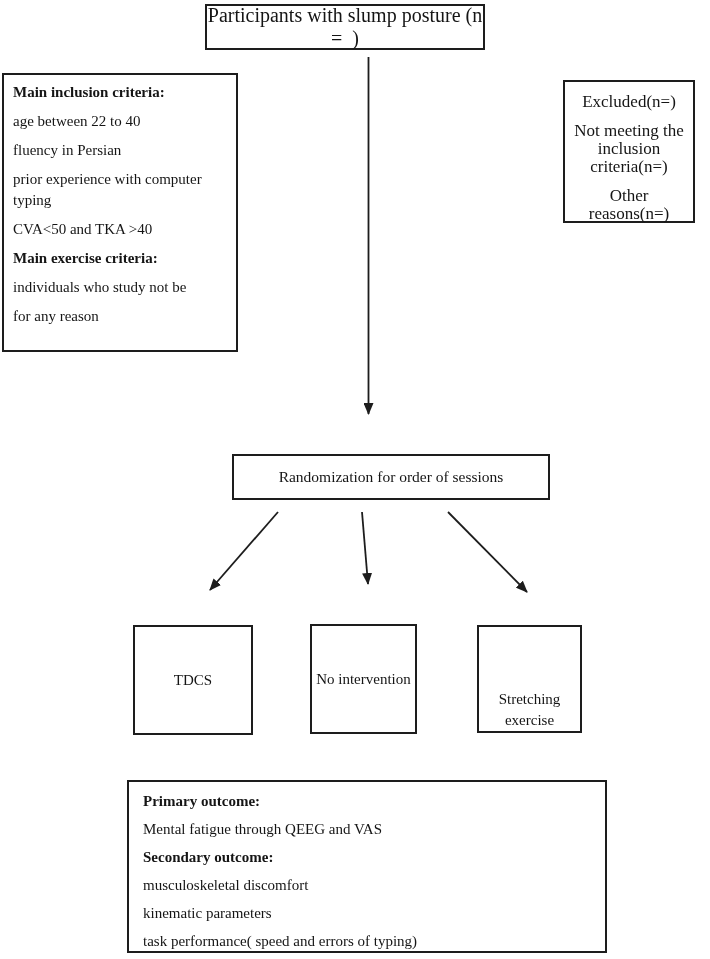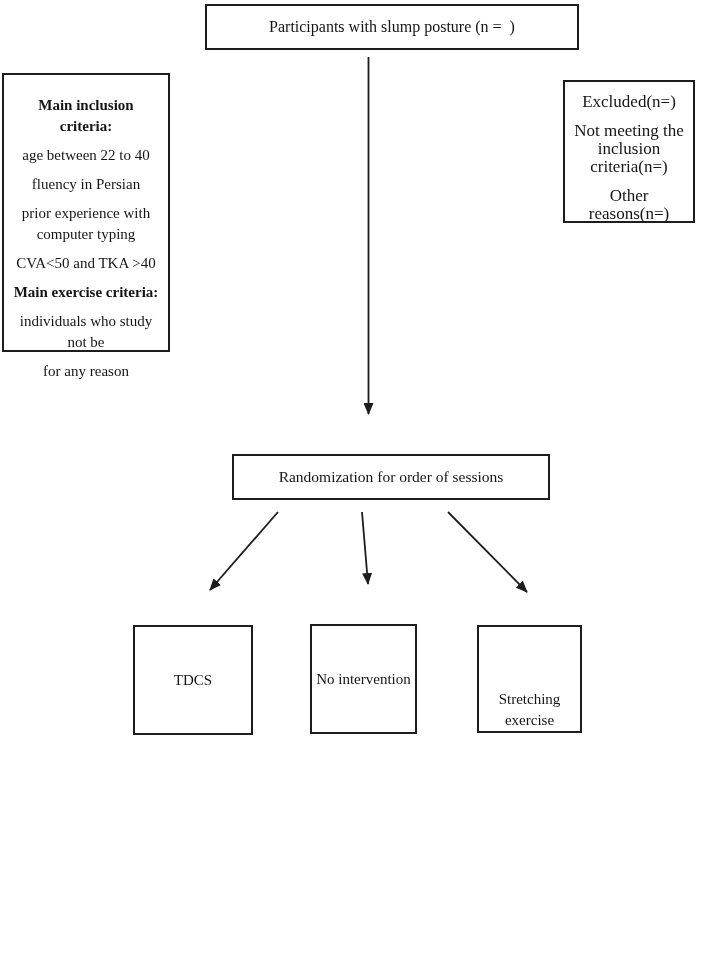--- a/index.html
+++ b/index.html
@@ -24,29 +24,28 @@
     border: 2px solid #1d1d1d;
     background: #ffffff;
   }
   .center-box {
     display: flex;
     align-items: center;
     justify-content: center;
     text-align: center;
   }
   .top-box {
-    left: 205px; top: 4px; width: 374px; height: 46px;
-    font-size: 16px;
+    left: 205px; top: 4px; width: 280px; height: 46px;
+    font-size: 20px;
   }
   .top-box span { white-space: pre-wrap; }
   .criteria-box {
-    left: 2px; top: 73px; width: 168px; height: 279px;
+    left: 2px; top: 73px; width: 236px; height: 279px;
     font-size: 15px;
-    text-align: center;
-    padding: 20px 9px 0 9px;
+    padding: 7px 9px 0 9px;
   }
   .criteria-box p { margin: 0 0 8px 0; line-height: 21px; }
   .excluded-box {
     left: 563px; top: 80px; width: 132px; height: 143px;
     font-size: 17px;
     text-align: center;
     padding: 11px 5px 0 5px;
   }
   .excluded-box p { margin: 0 0 11px 0; line-height: 18px; }
   .rand-box {
@@ -113,14 +112,22 @@
   </div>
 
   <div class="box center-box arm-box arm-none">
     <span>No intervention</span>
   </div>
 
   <div class="box center-box arm-box arm-stretch">
     <span>Stretching exercise</span>
   </div>
 
+  <div class="box outcome-box">
+    <p class="bold">Primary outcome:</p>
+    <p>Mental fatigue through QEEG and VAS</p>
+    <p class="bold">Secondary outcome:</p>
+    <p>musculoskeletal discomfort</p>
+    <p>kinematic parameters</p>
+    <p>task performance( speed and errors of typing)</p>
+  </div>
 
 </div>
 
 </body></html>

